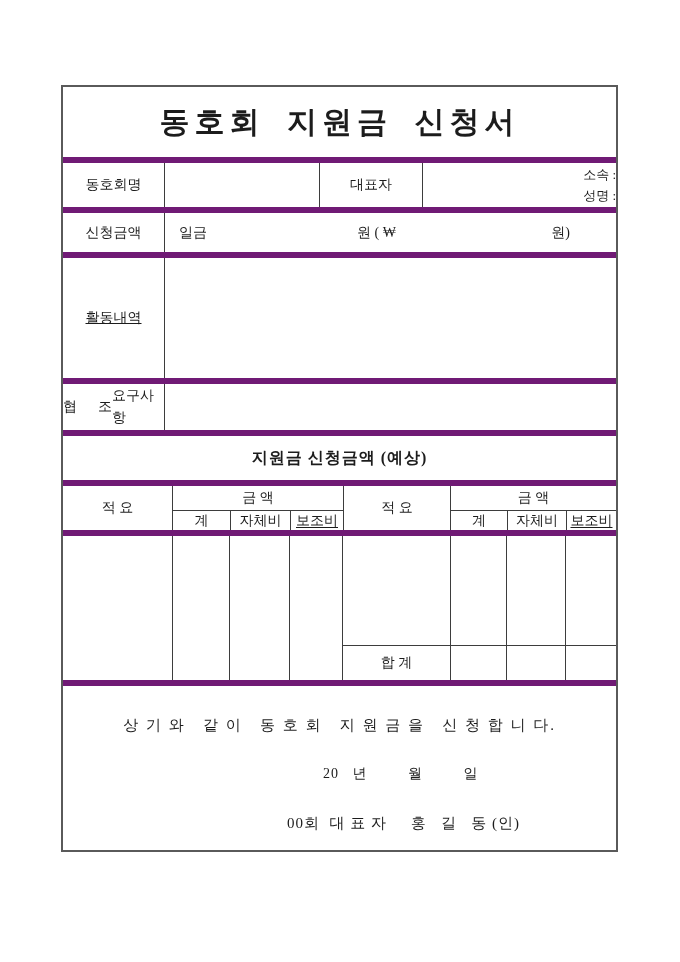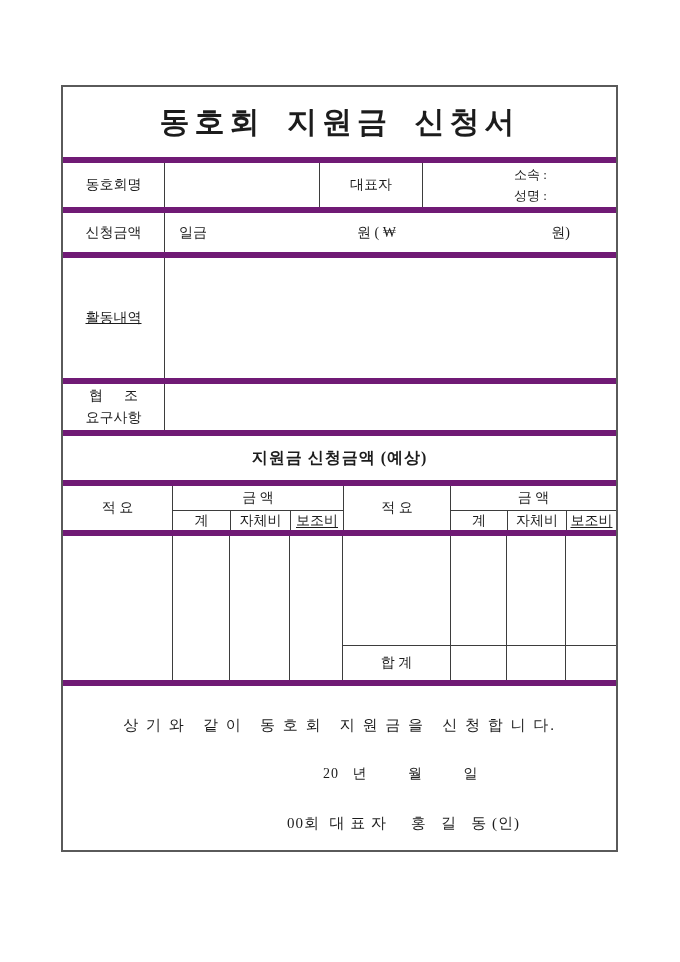--- a/index.html
+++ b/index.html
@@ -21,36 +21,36 @@
 
   
   .row-title { flex-basis:70px; align-items:center; justify-content:center; }
   .title-text { font-size:30px; font-weight:bold; letter-spacing:5px; word-spacing:10px; }
 
   
   .row-1 { flex-basis:50px; }
   .w-label { flex:0 0 101px; }
   .w-cn   { flex:0 0 155px; }
   .w-rep  { flex:0 0 103px; }
-  .rep-info { flex:1 1 auto; flex-direction:column; align-items:center;
+  .rep-info { flex:1 1 auto; flex-direction:column; align-items:flex-end;
               justify-content:center; padding-left:22px; gap:3px; font-size:13px; }
 
   
   .row-2 { flex-basis:45px; }
   .amt-cell { flex:1 1 auto; position:relative; }
   .amt-cell span { position:absolute; top:50%; transform:translateY(-50%); font-size:14px; }
   .amt-prefix { left:14px; }
   .amt-mid { left:192px; }
   .amt-suffix { right:46px; }
 
   
   .row-3 { flex-basis:126px;text-decoration:underline; }
   .row-4 { flex-basis:52px; }
   .fill { flex:1 1 auto; }
-  .coop { flex-direction:column; line-height:22px; }
+  .coop { line-height:22px; }
 
   
   .row-sec { flex-basis:50px; align-items:center; justify-content:center; }
   .sec-text { font-weight:bold; font-size:16px; letter-spacing:1px; }
 
   
   .row-uh { flex-basis:50px; }
   .w-desc1 { flex:0 0 109px; }
   .grp { display:flex; flex-direction:column; border-left:1px solid #3d3d3d; }
   .grp-1 { flex:0 0 170px; }

